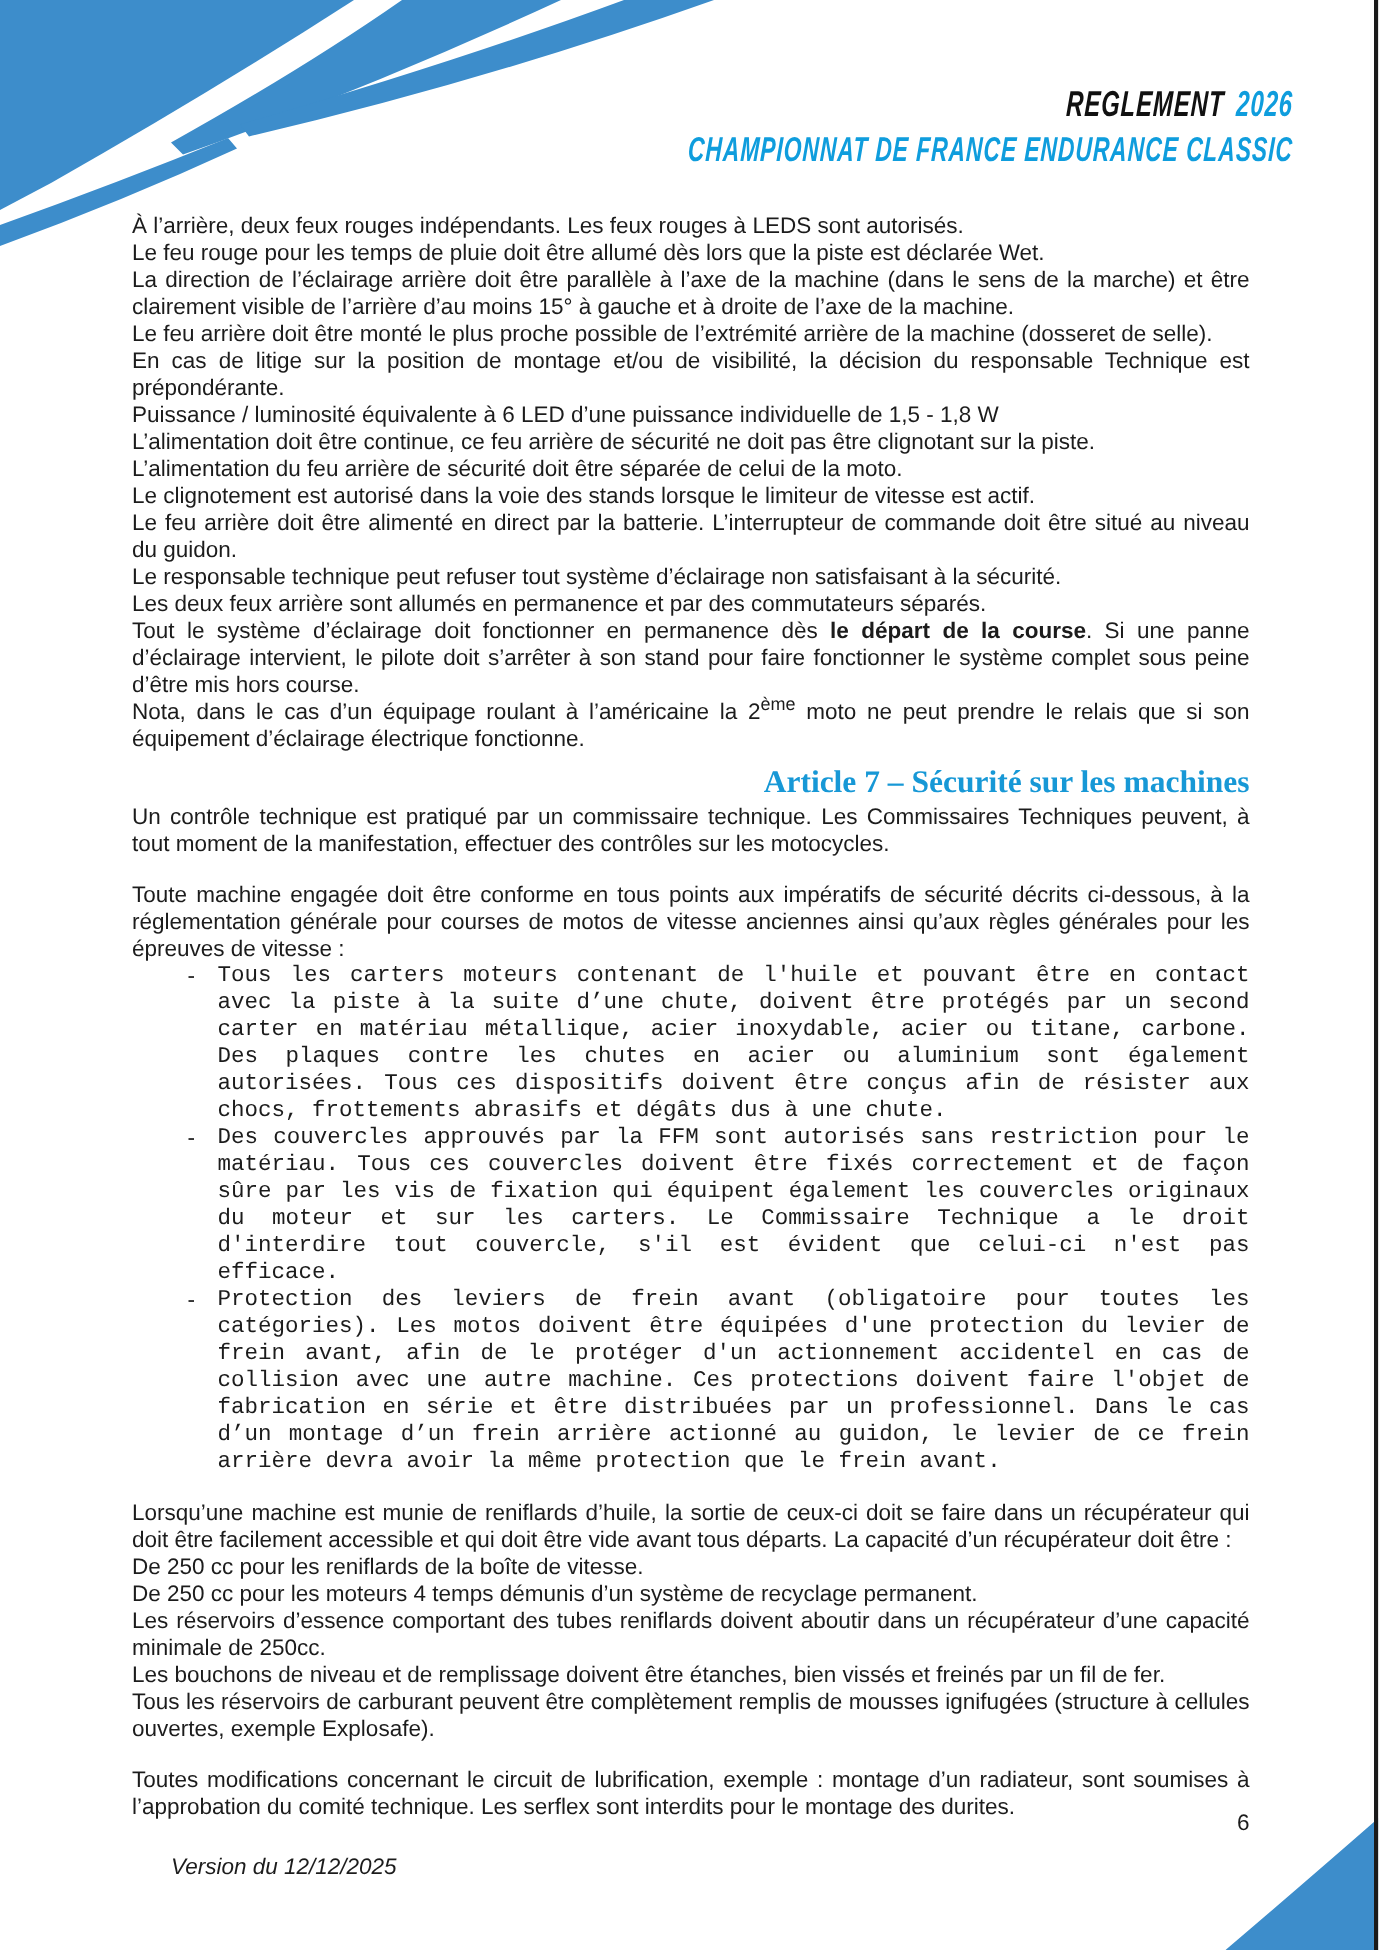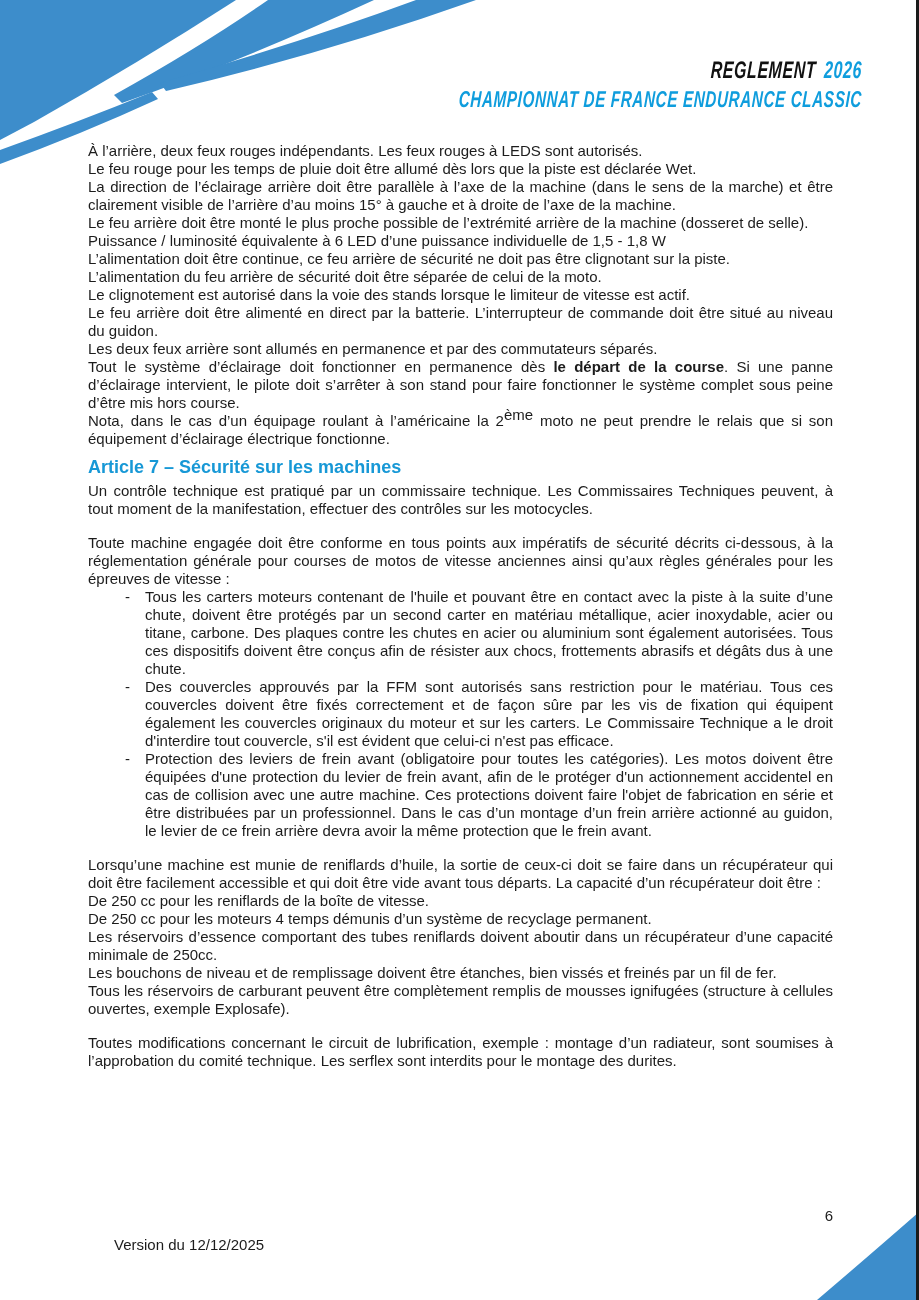--- a/index.html
+++ b/index.html
@@ -18,28 +18,28 @@
   
   .header{position:absolute;top:56px;right:57px;text-align:right;font-style:italic;font-weight:700;line-height:27px;white-space:nowrap;}
   .hdr-line{display:inline-block;transform:scaleX(0.66) skewX(-4deg);transform-origin:100% 50%;letter-spacing:1px;}
   .hdr-line1{font-size:24px;color:#111111;}
   .hdr-year{color:var(--header-blue,#0f9ddd);margin-left:12px;}
   .hdr-line2{font-size:23px;color:var(--header-blue,#0f9ddd);}
   
   .content{position:absolute;left:88px;top:142px;width:745px;font-size:15px;line-height:18px;}
   .p{margin:0;text-align:justify;}
   .gap{height:16px;}
-  .article-heading{margin:9px 0 5px 0;font-size:18px;line-height:20px;font-weight:700;color:var(--heading-blue,#1798d6);text-align:left;}
+  .article-heading{margin:9px 0 5px 0;font-size:21px;line-height:20px;font-weight:700;color:var(--heading-blue,#1798d6);text-align:right;font-family:Liberation Serif, serif;}
   .bullet{display:flex;margin:0;}
   .bmark{flex:0 0 20px;padding-left:37px;}
-  .btext{flex:1;text-align:justify;}
-  sup{font-size:15px;line-height:0;}
+  .btext{flex:1;text-align:justify;font-family:Liberation Mono, monospace;}
+  sup{font-size:12px;line-height:0;}
   
   .page-number{position:absolute;top:1207px;left:88px;width:745px;text-align:right;font-size:15px;}
-  .version{position:absolute;top:1236px;left:114px;font-size:15px;}
+  .version{position:absolute;top:1236px;left:114px;font-size:15px;font-style:italic;}
 </style>
 </head>
 <body>
 
 <div class="page">
 
   <svg class="swoosh-tl" viewBox="0 0 500 180" preserveAspectRatio="none" aria-hidden="true">
     <path fill="currentColor" d="M0,0 L236,0 Q140,62 34,122 L0,140 Z"></path>
     <path fill="currentColor" d="M268,0 L374,0 Q244,60 122,103 L114,95 Q202,46 268,0 Z"></path>
     <path fill="currentColor" d="M416,0 L476,0 Q324,54 166,91 L160,83 Q302,42 416,0 Z"></path>
@@ -59,25 +59,27 @@
     <div>
       <span class="hdr-line hdr-line2">CHAMPIONNAT DE FRANCE ENDURANCE CLASSIC</span>
     </div>
   </div>
 
   <div class="content">
     <p class="p">À l’arrière, deux feux rouges indépendants. Les feux rouges à LEDS sont autorisés.</p>
     <p class="p">Le feu rouge pour les temps de pluie doit être allumé dès lors que la piste est déclarée Wet.</p>
     <p class="p">La direction de l’éclairage arrière doit être parallèle à l’axe de la machine (dans le sens de la marche) et être clairement visible de l’arrière d’au moins 15° à gauche et à droite de l’axe de la machine.</p>
     <p class="p">Le feu arrière doit être monté le plus proche possible de l’extrémité arrière de la machine (dosseret de selle).</p>
+    <p class="p">En cas de litige sur la position de montage et/ou de visibilité, la décision du responsable Technique est prépondérante.</p>
     <p class="p">Puissance / luminosité équivalente à 6 LED d’une puissance individuelle de 1,5 - 1,8 W</p>
     <p class="p">L’alimentation doit être continue, ce feu arrière de sécurité ne doit pas être clignotant sur la piste.</p>
     <p class="p">L’alimentation du feu arrière de sécurité doit être séparée de celui de la moto.</p>
     <p class="p">Le clignotement est autorisé dans la voie des stands lorsque le limiteur de vitesse est actif.</p>
     <p class="p">Le feu arrière doit être alimenté en direct par la batterie. L’interrupteur de commande doit être situé au niveau du guidon.</p>
+    <p class="p">Le responsable technique peut refuser tout système d’éclairage non satisfaisant à la sécurité.</p>
     <p class="p">Les deux feux arrière sont allumés en permanence et par des commutateurs séparés.</p>
     <p class="p"><span>Tout le système d’éclairage doit fonctionner en permanence dès </span><b>le départ de la course</b><span>. Si une panne d’éclairage intervient, le pilote doit s’arrêter à son stand pour faire fonctionner le système complet sous peine d’être mis hors course.</span></p>
     <p class="p"><span>Nota, dans le cas d’un équipage roulant à l’américaine la 2</span><sup>ème</sup><span> moto ne peut prendre le relais que si son équipement d’éclairage électrique fonctionne.</span></p>
 
     <h2 class="article-heading">Article 7 – Sécurité sur les machines</h2>
 
     <p class="p">Un contrôle technique est pratiqué par un commissaire technique. Les Commissaires Techniques peuvent, à tout moment de la manifestation, effectuer des contrôles sur les motocycles.</p>
     <div class="gap"></div>
     <p class="p">Toute machine engagée doit être conforme en tous points aux impératifs de sécurité décrits ci-dessous, à la réglementation générale pour courses de motos de vitesse anciennes ainsi qu’aux règles générales pour les épreuves de vitesse :</p>
 

